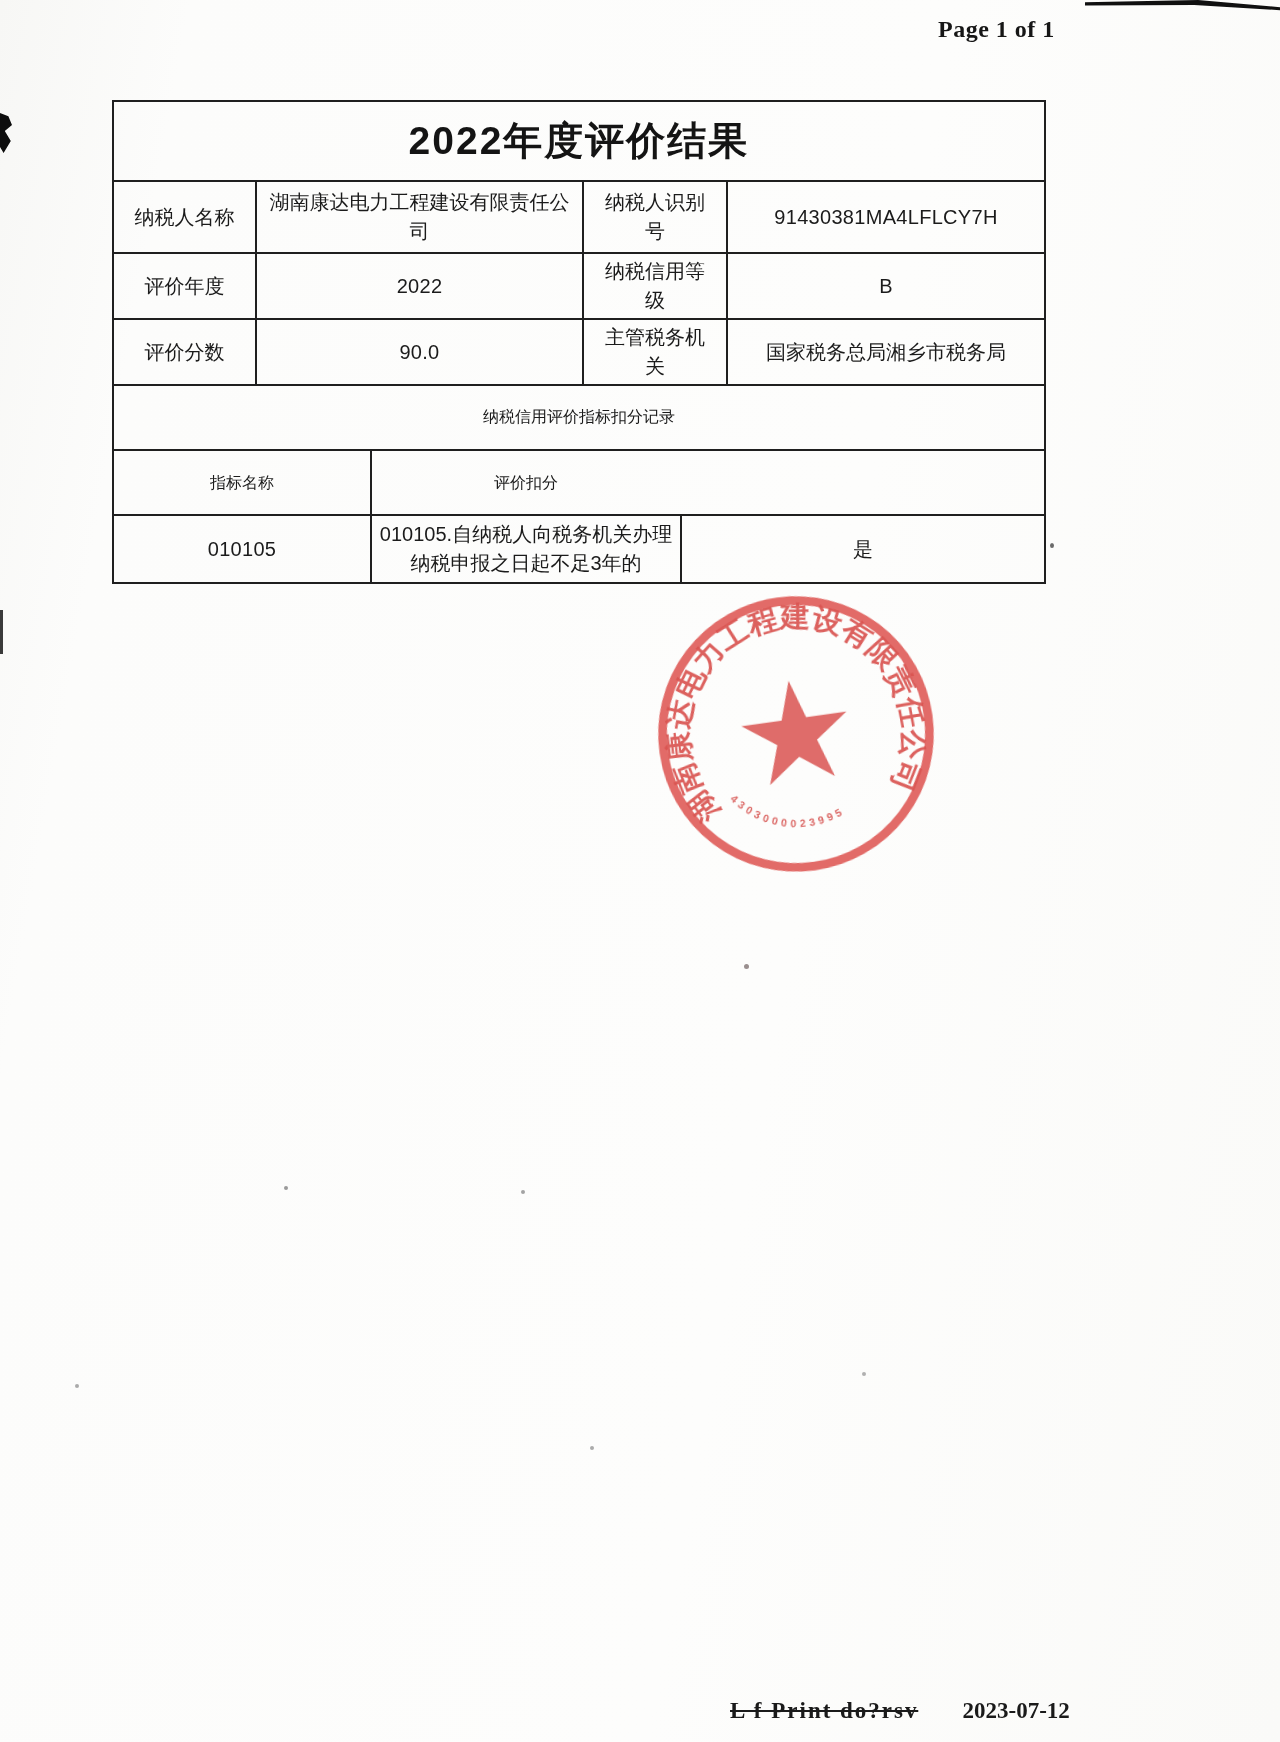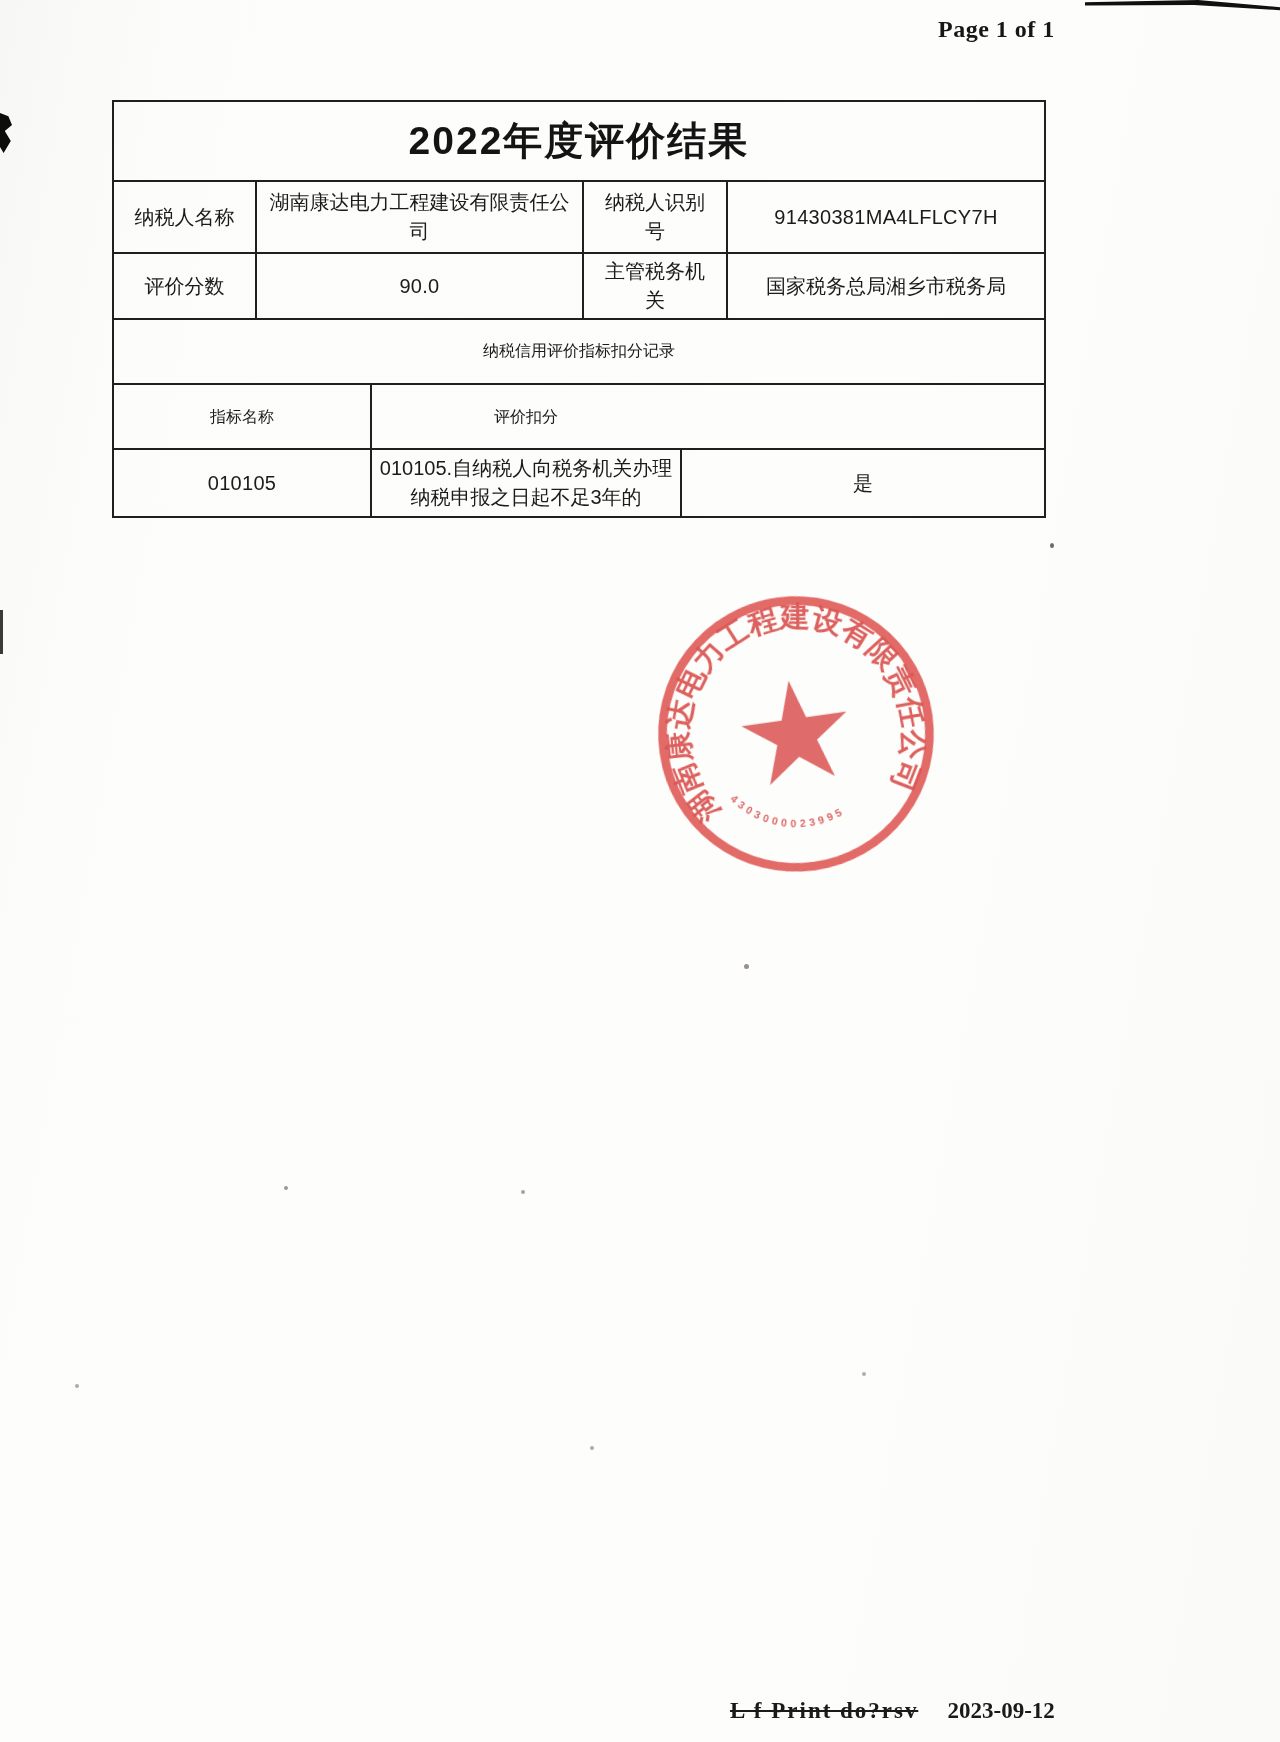--- a/index.html
+++ b/index.html
@@ -48,21 +48,21 @@
   
   .seal{
     position:absolute;left:652px;top:590px;width:288px;height:288px;
     transform:rotate(-8deg);opacity:.92;filter:blur(.3px) saturate(1.05);
     pointer-events:none;
   }
   
   .footer{
     position:absolute;top:1698px;left:730px;width:540px;
     font-family:"Liberation Serif","DejaVu Serif",serif;
-    font-size:23px;color:#1a1a1a;display:flex;align-items:baseline;gap:29px;
+    font-size:23px;color:#1a1a1a;display:flex;align-items:baseline;gap:44px;
   }
   .footer-fragment{
     text-decoration:line-through;letter-spacing:2px;font-weight:600;
     clip-path:inset(0 0 18% 0);white-space:nowrap;
   }
   .footer-date{font-weight:700;white-space:nowrap;}
   
   .artifact{position:absolute;pointer-events:none;}
   .a-topline{
     top:0;left:1085px;width:195px;height:13px;background:#101010;
@@ -95,20 +95,26 @@
       <span class="title-text">2022年度评价结果</span>
     </div>
 
     <div class="t-row cols-info r1">
       <div class="c">纳税人名称</div>
       <div class="c name-cell">湖南康达电力工程建设有限责任公司</div>
       <div class="c">纳税人识别号</div>
       <div class="c num">91430381MA4LFLCY7H</div>
     </div>
 
+    <div class="t-row cols-info r2">
+      <div class="c">评价年度</div>
+      <div class="c num">2022</div>
+      <div class="c">纳税信用等级</div>
+      <div class="c num">B</div>
+    </div>
 
     <div class="t-row cols-info r3">
       <div class="c">评价分数</div>
       <div class="c num">90.0</div>
       <div class="c">主管税务机关</div>
       <div class="c">国家税务总局湘乡市税务局</div>
     </div>
 
     <div class="t-row row-section">
       <span class="section-text">纳税信用评价指标扣分记录</span>
@@ -137,21 +143,21 @@
     <text font-size="30" font-weight="700" fill="#d14744" opacity="0.92">
       <textPath href="#sealArc" startOffset="0" textLength="498" lengthAdjust="spacingAndGlyphs">湖南康达电力工程建设有限责任公司</textPath>
     </text>
     <text font-size="11" font-weight="600" fill="#cf4a47" letter-spacing="4" opacity="0.9">
       <textPath href="#serialArc" startOffset="8">4303000023995</textPath>
     </text>
   </svg>
 
   <div class="footer">
     <span class="footer-fragment">L f Print do?rsv</span>
-    <span class="footer-date">2023-09-12</span>
+    <span class="footer-date">2023-07-12</span>
   </div>
 
   <div class="artifact a-topline"></div>
   <div class="artifact a-leftmark"></div>
   <div class="artifact a-leftline"></div>
   <div class="artifact speck s1"></div>
   <div class="artifact speck s2"></div>
   <div class="artifact speck s3"></div>
   <div class="artifact speck s4"></div>
   <div class="artifact speck s5"></div>

